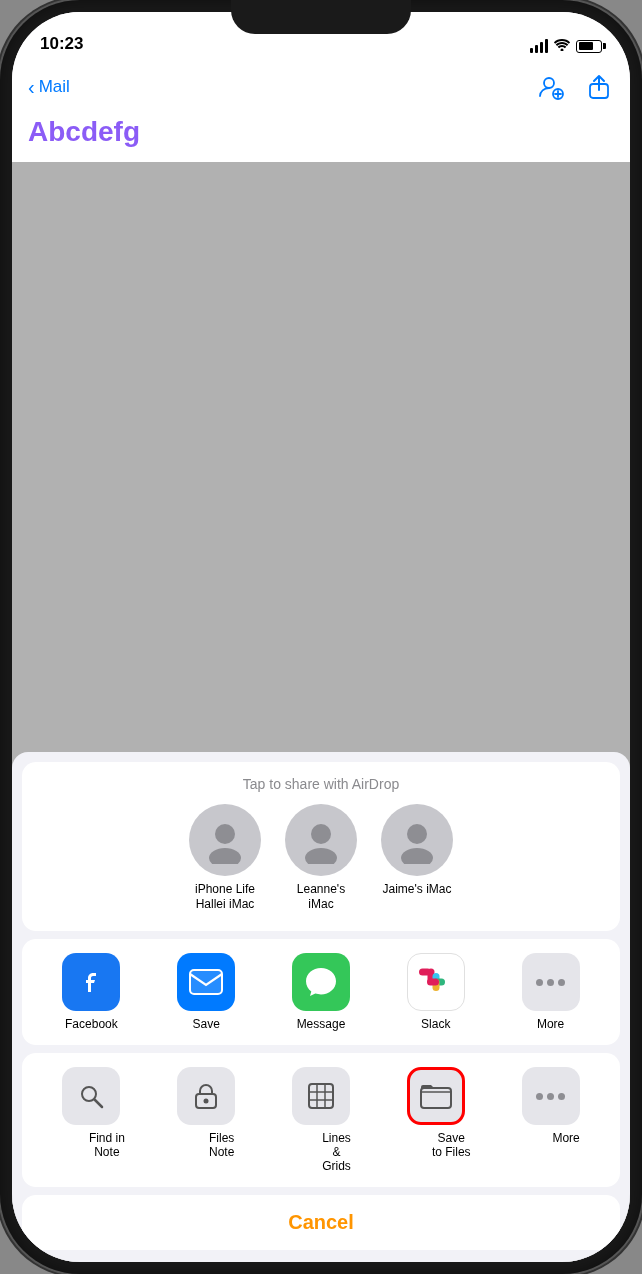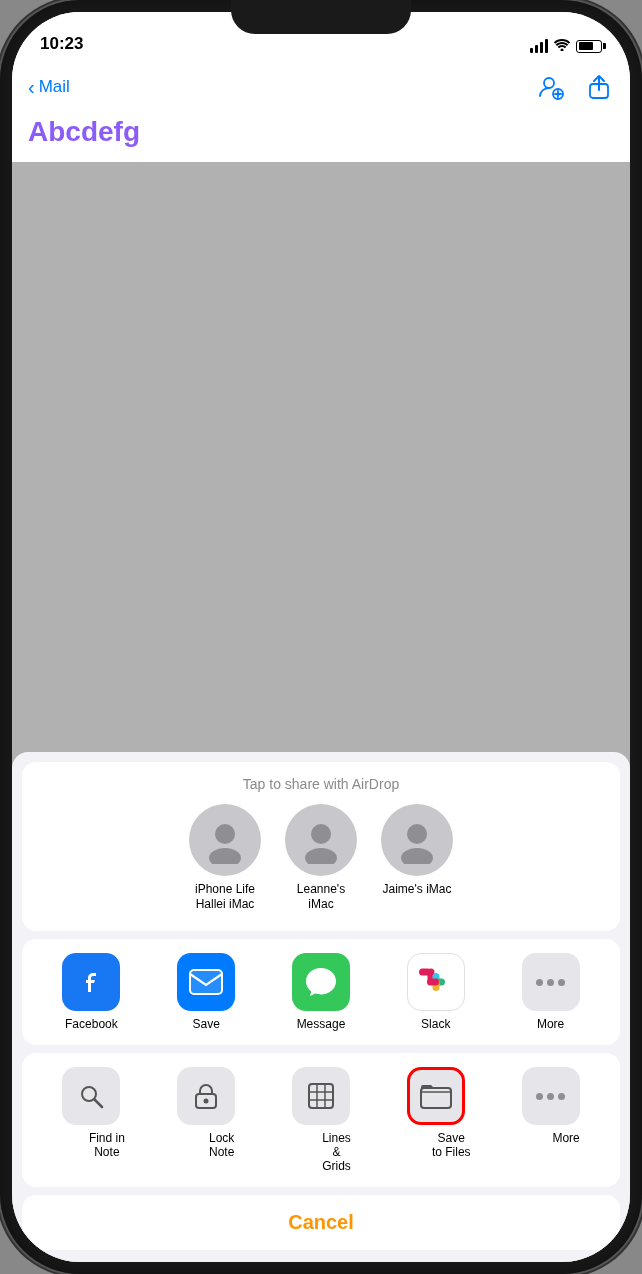--- a/index.html
+++ b/index.html
@@ -602,21 +602,21 @@
             </div>
 
             <div class="action-item">
               <div class="action-icon">
                 <svg width="24" height="28" viewBox="0 0 24 28" fill="none">
                   <rect x="2" y="12" width="20" height="14" rx="3" stroke="#555" stroke-width="2" fill="none"></rect>
                   <path d="M6 12V9a6 6 0 0112 0v3" stroke="#555" stroke-width="2" fill="none"></path>
                   <circle cx="12" cy="19" r="2.5" fill="#555"></circle>
                 </svg>
               </div>
-              <span class="action-label">Lock Note</span>
+              <span class="action-label">Files Note</span>
             </div>
 
             <div class="action-item">
               <div class="action-icon">
                 <svg width="28" height="28" viewBox="0 0 28 28" fill="none">
                   <rect x="2" y="2" width="24" height="24" rx="3" stroke="#555" stroke-width="2" fill="none"></rect>
                   <line x1="10" y1="2" x2="10" y2="26" stroke="#555" stroke-width="1.5"></line>
                   <line x1="18" y1="2" x2="18" y2="26" stroke="#555" stroke-width="1.5"></line>
                   <line x1="2" y1="10" x2="26" y2="10" stroke="#555" stroke-width="1.5"></line>
                   <line x1="2" y1="18" x2="26" y2="18" stroke="#555" stroke-width="1.5"></line>

